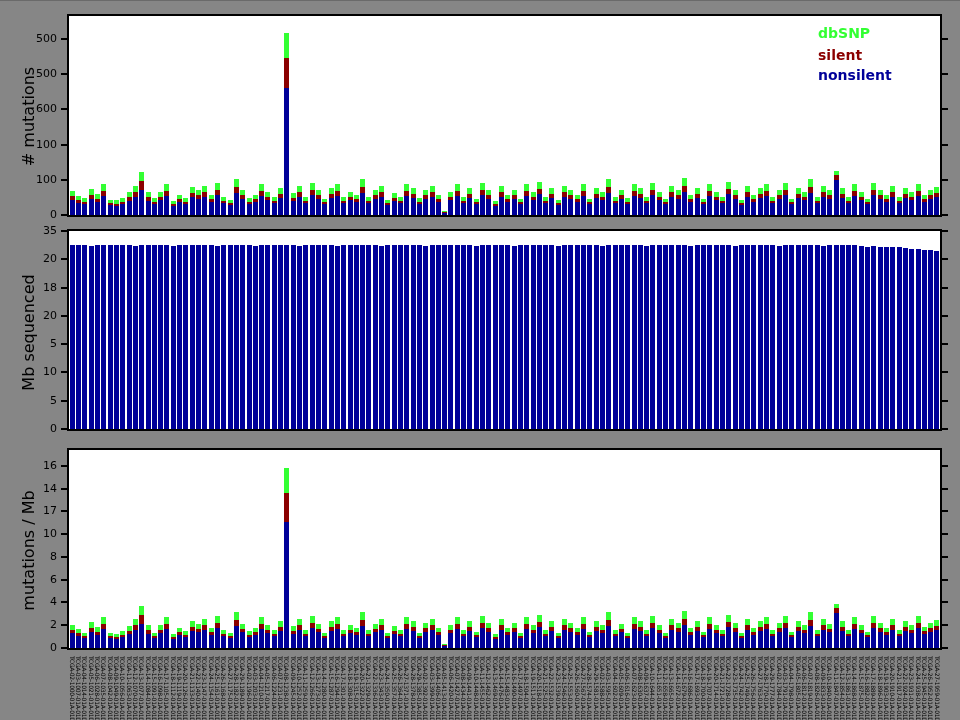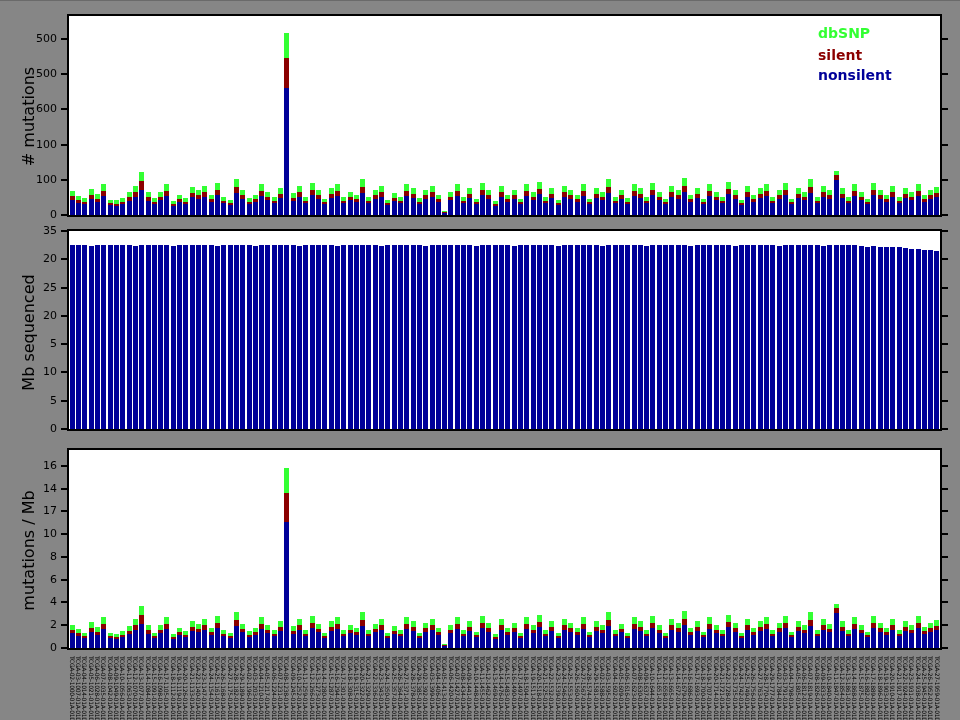--- a/index.html
+++ b/index.html
@@ -1033,21 +1033,21 @@
       <div class="tick" style="left: 942px; width: 6px; top: 370px;"></div>
       <div class="ticklab" style="left: 15px; top: 365px;">10</div>
       <div class="tick" style="left: 61px; width: 6px; top: 342px;"></div>
       <div class="tick" style="left: 942px; width: 6px; top: 342px;"></div>
       <div class="ticklab" style="left: 15px; top: 337px;">5</div>
       <div class="tick" style="left: 61px; width: 6px; top: 314px;"></div>
       <div class="tick" style="left: 942px; width: 6px; top: 314px;"></div>
       <div class="ticklab" style="left: 15px; top: 309px;">20</div>
       <div class="tick" style="left: 61px; width: 6px; top: 286px;"></div>
       <div class="tick" style="left: 942px; width: 6px; top: 286px;"></div>
-      <div class="ticklab" style="left: 15px; top: 281px;">25</div>
+      <div class="ticklab" style="left: 15px; top: 281px;">18</div>
       <div class="tick" style="left: 61px; width: 6px; top: 257px;"></div>
       <div class="tick" style="left: 942px; width: 6px; top: 257px;"></div>
       <div class="ticklab" style="left: 15px; top: 252px;">20</div>
       <div class="tick" style="left: 61px; width: 6px; top: 229px;"></div>
       <div class="tick" style="left: 942px; width: 6px; top: 229px;"></div>
       <div class="ticklab" style="left: 15px; top: 224px;">35</div>
       <div class="tick" style="left: 61px; width: 6px; top: 646px;"></div>
       <div class="tick" style="left: 942px; width: 6px; top: 646px;"></div>
       <div class="ticklab" style="left: 15px; top: 641px;">0</div>
       <div class="tick" style="left: 61px; width: 6px; top: 623px;"></div>

